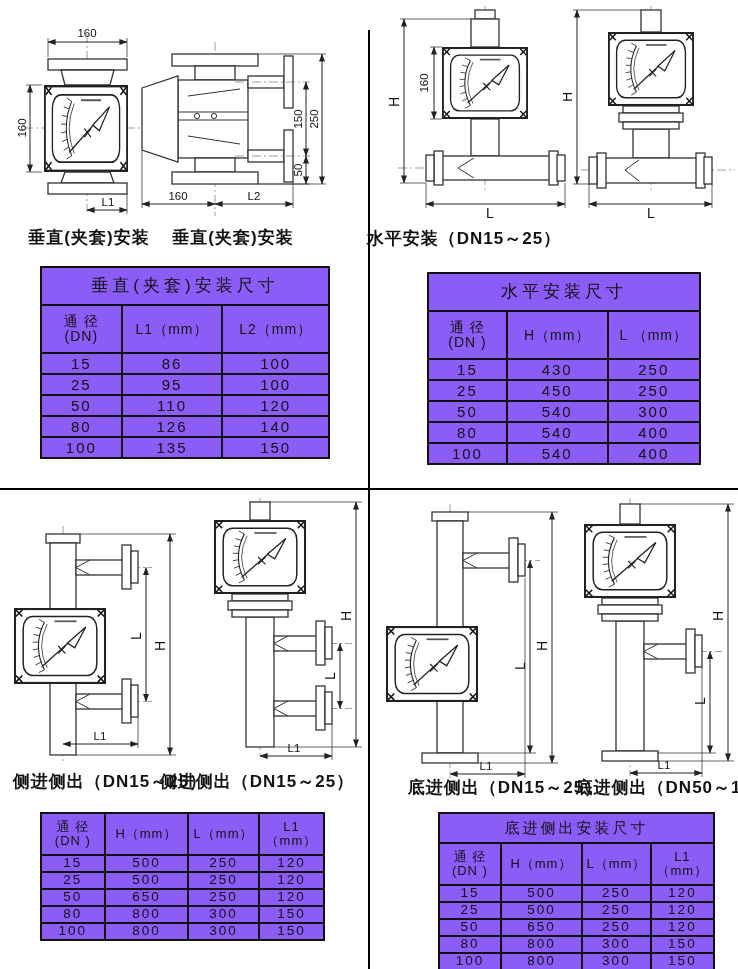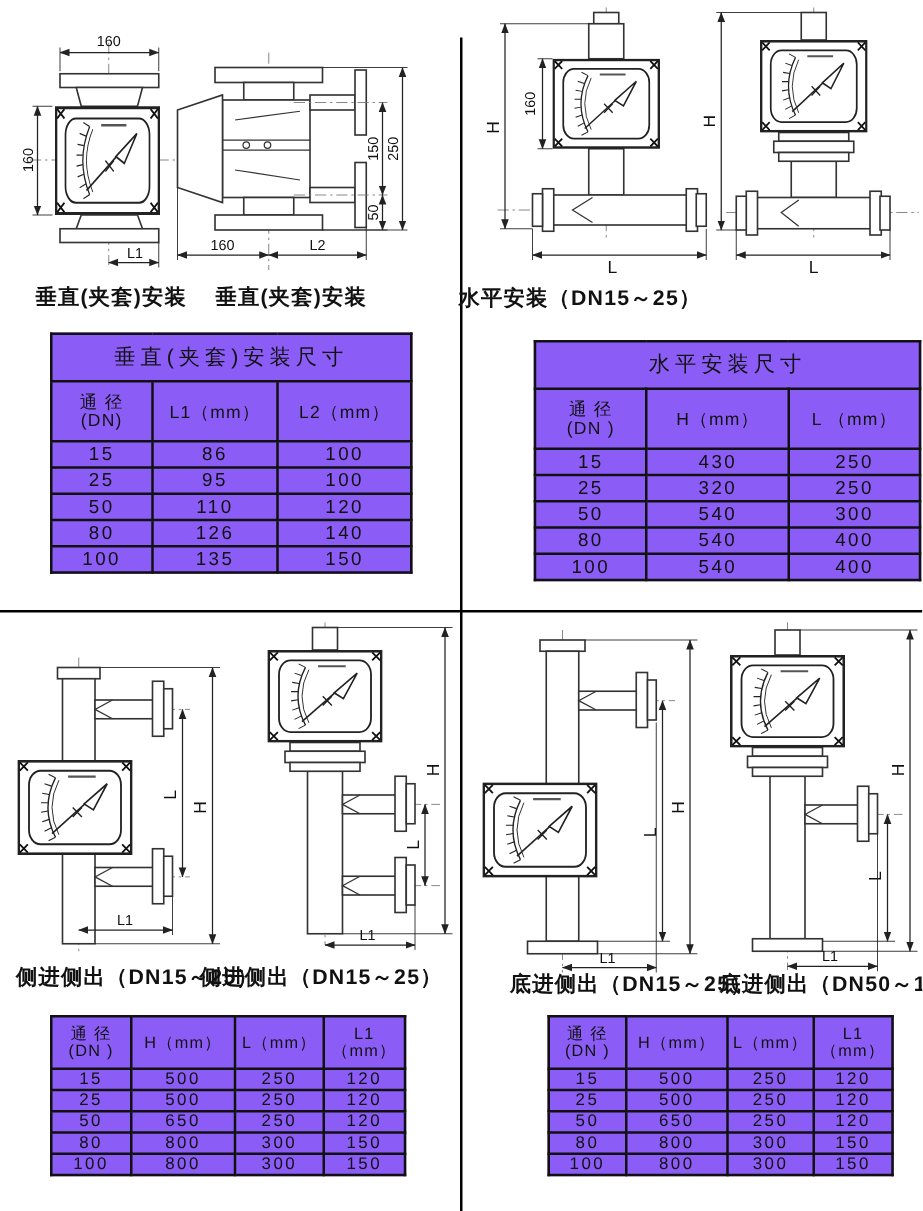--- a/index.html
+++ b/index.html
@@ -338,21 +338,21 @@
           <td>140</td>
         </tr>
         <tr>
           <td>100</td>
           <td>135</td>
           <td>150</td>
         </tr>
       </tbody>
   </table>
 
-  <table class="dim-table big" style="left:427px;top:272px;width:310px">
+  <table class="dim-table big" style="left:427px;top:272px;width:274px">
     <colgroup>
         <col style="width:29%">
         <col style="width:37%">
         <col style="width:34%">
       </colgroup>
     <tbody>
       <tr class="title-row">
         <td colspan="3">水平安装尺寸</td>
       </tr>
       <tr class="head-row">
@@ -363,21 +363,21 @@
         </tr>
     </tbody>
     <tbody class="data-body">
         <tr>
           <td>15</td>
           <td>430</td>
           <td>250</td>
         </tr>
         <tr>
           <td>25</td>
-          <td>320</td>
+          <td>450</td>
           <td>250</td>
         </tr>
         <tr>
           <td>50</td>
           <td>540</td>
           <td>300</td>
         </tr>
         <tr>
           <td>80</td>
           <td>540</td>
@@ -442,20 +442,23 @@
   </table>
 
   <table class="dim-table small" style="left:438px;top:812px;width:277px">
     <colgroup>
         <col style="width:22.5%">
         <col style="width:29.5%">
         <col style="width:25%">
         <col style="width:23%">
       </colgroup>
     <tbody>
+      <tr class="title-row">
+        <td colspan="4">底进侧出安装尺寸</td>
+      </tr>
       <tr class="head-row">
           <td>通 径
 (DN )</td>
           <td>H（mm）</td>
           <td>L（mm）</td>
           <td>L1（mm）</td>
         </tr>
     </tbody>
     <tbody class="data-body">
         <tr>

